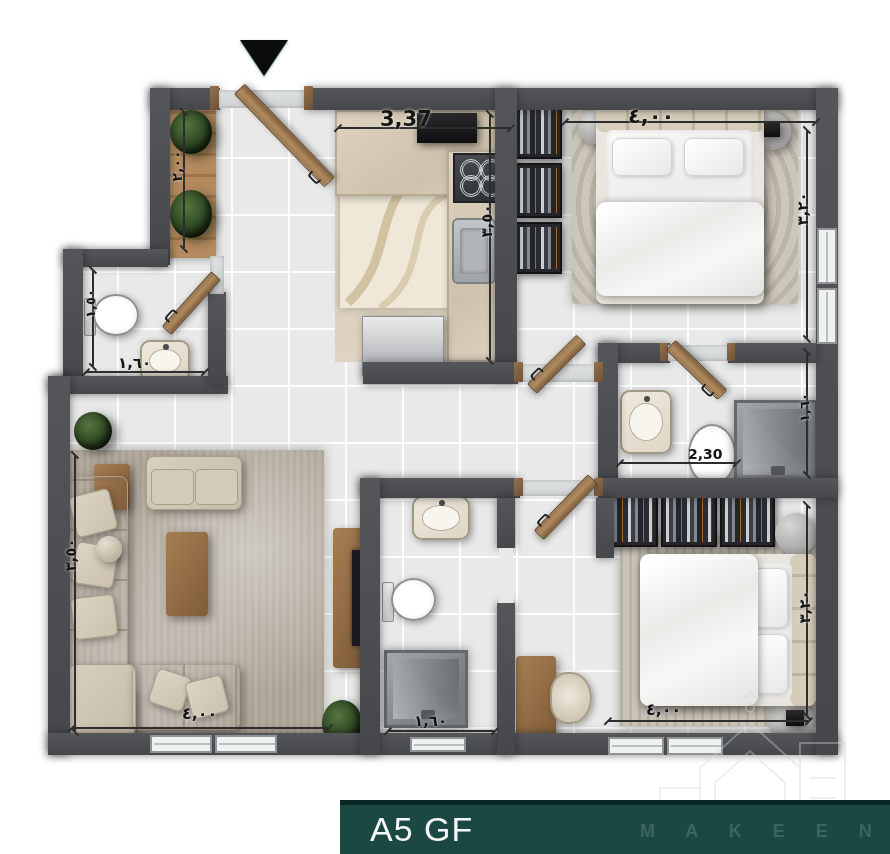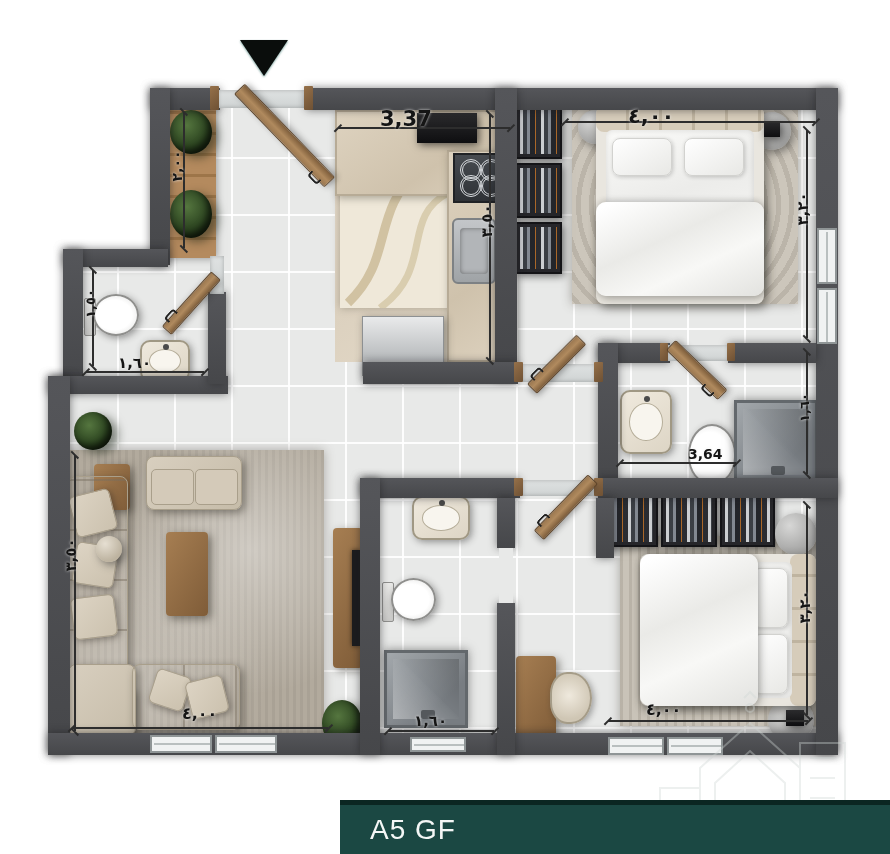--- a/index.html
+++ b/index.html
@@ -66,21 +66,21 @@
   .vert{transform:rotate(-90deg);transform-origin:center;}
   .dimline{background:#2d2d2d;}
   .dimline.h::before,.dimline.h::after{content:"";position:absolute;top:-4px;width:1.5px;height:10px;background:#2d2d2d;transform:rotate(45deg);}
   .dimline.h::before{left:-1px;} .dimline.h::after{right:-1px;}
   .dimline.v::before,.dimline.v::after{content:"";position:absolute;left:-4px;width:10px;height:1.5px;background:#2d2d2d;transform:rotate(45deg);}
   .dimline.v::before{top:-1px;} .dimline.v::after{bottom:-1px;}
   
   .arrow{width:0;height:0;border-left:24px solid transparent;border-right:24px solid transparent;border-top:36px solid #0a0d0c;filter:drop-shadow(0 1px 1px rgba(20,90,80,.6));}
   
   .footer{left:340px;top:800px;width:550px;height:54px;background:#1b4843;border-top:5px solid #0b2622;box-sizing:border-box;display:flex;align-items:center;justify-content:space-between;color:#f4f7f6;}
-  .footer .lbl{font-size:28px;letter-spacing:1px;}
+  .footer .lbl{font-size:34px;letter-spacing:1px;}
   .wmtext{position:absolute;left:300px;top:16px;font-size:18px;letter-spacing:13px;color:rgba(205,225,220,.18);font-weight:bold;}
   .wmlogo{opacity:.5;}
 </style>
 </head>
 <body>
 
 <div class="stage">
 
   <div class="abs floor" style="left:60px;top:100px;width:768px;height:645px;"></div>
   <div class="abs kitchenfloor" style="left:335px;top:110px;width:180px;height:252px;"></div>
@@ -292,37 +292,38 @@
   <div class="abs dim" style="left:380px;top:107px;font-size:21px;z-index:9;">3,37</div>
   <div class="abs dim" style="left:628px;top:104px;font-size:21px;z-index:9;">٤,٠٠</div>
   <div class="abs dim vert" style="left:786px;top:200px;font-size:15px;z-index:9;">٣,٢٠</div>
   <div class="abs dim vert" style="left:470px;top:212px;font-size:15px;z-index:9;">٣,٥٠</div>
   <div class="abs dim vert" style="left:162px;top:158px;font-size:14px;z-index:9;">٢,٠٠</div>
   <div class="abs dim" style="left:118px;top:354px;font-size:15px;z-index:9;">١,٦٠</div>
   <div class="abs dim vert" style="left:76px;top:296px;font-size:13px;z-index:9;">١,٥٠</div>
   <div class="abs dim vert" style="left:54px;top:546px;font-size:15px;z-index:9;">٣,٥٠</div>
   <div class="abs dim" style="left:182px;top:704px;font-size:16px;z-index:9;">٤,٠٠</div>
   <div class="abs dim" style="left:414px;top:712px;font-size:15px;z-index:9;">١,٦٠</div>
-  <div class="abs dim" style="left:688px;top:446px;font-size:14px;z-index:9;">3,64</div>
+  <div class="abs dim" style="left:688px;top:446px;font-size:14px;z-index:9;">2,30</div>
   <div class="abs dim vert" style="left:790px;top:400px;font-size:13px;z-index:9;">١,٦٠</div>
   <div class="abs dim" style="left:646px;top:700px;font-size:16px;z-index:9;">٤,٠٠</div>
   <div class="abs dim vert" style="left:788px;top:598px;font-size:15px;z-index:9;">٣,٢٠</div>
 
   <div class="abs arrow" style="left:240px;top:40px;z-index:9;"></div>
 
   <svg class="abs wmlogo" style="left:640px;top:688px;z-index:9;" width="250" height="166" viewBox="0 0 250 166">
     <g fill="none" stroke="#cfd6d4" stroke-width="2" opacity=".75">
       <path d="M60 160 L60 80 L110 35 L160 80 L160 160"></path>
       <path d="M75 160 L75 95 L110 63 L145 95 L145 160"></path>
       <path d="M160 160 L160 55 L205 55 L205 160"></path>
       <path d="M170 70 L195 70 M170 90 L195 90 M170 110 L195 110 M170 130 L195 130"></path>
       <path d="M20 160 L20 100 L60 100"></path>
       <path d="M30 115 L50 115 M30 135 L50 135"></path>
       <circle cx="110" cy="20" r="4"></circle>
       <path d="M104 10 L110 4 L116 10"></path>
     </g>
   </svg>
 
   <div class="abs footer" style="z-index:10;">
+    <span class="wmtext">M A K E E N</span>
     <span class="lbl" style="padding-left:30px;position:relative;z-index:2;">A5 GF</span>
   </div>
 
 </div>
 
 </body></html>

